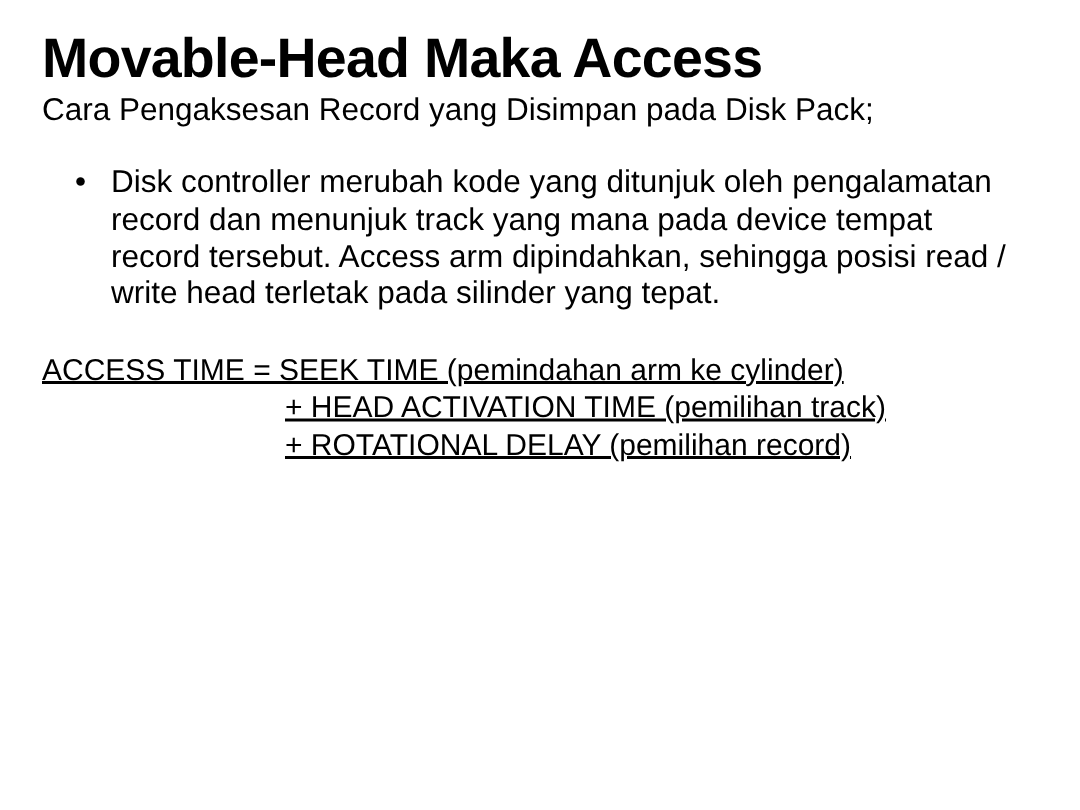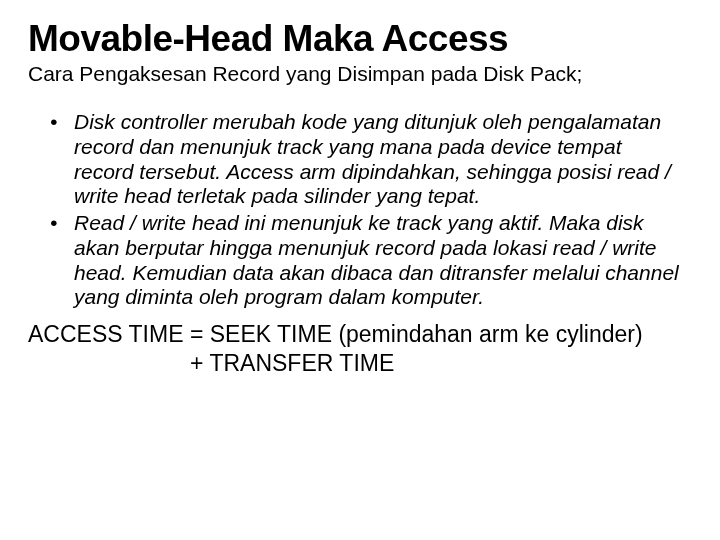--- a/index.html
+++ b/index.html
@@ -22,56 +22,56 @@
       letter-spacing: -0.5px;
     }
     .subtitle {
       font-size: 21px;
       margin-bottom: 24px;
     }
     .bullets {
       list-style: none;
       margin-left: 18px;
       margin-right: 8px;
-      font-style: italic;
     }
     .bullets li {
       position: relative;
       padding-left: 28px;
       font-size: 21px;
       line-height: 1.18;
       margin-bottom: 2px;
     }
     .bullets li::before {
       content: "•";
       position: absolute;
       left: 4px;
       top: 0;
       font-size: 21px;
     }
     .formula-block {
-      margin-top: 10px;
-      font-size: 23px;
+      margin-top: 26px;
+      font-size: 20px;
       line-height: 1.25;
+      text-decoration: underline;
     }
     .formula-line1 {
       display: block;
     }
     .formula-cont {
       display: block;
       padding-left: 162px;
     }
   </style>
 </head>
 <body>
 
 <h1 class="title">Movable-Head Maka Access</h1>
 <div class="subtitle">Cara Pengaksesan Record yang Disimpan pada Disk Pack;</div>
 
 <ul class="bullets">
   <li>Disk controller merubah kode yang ditunjuk oleh pengalamatan record dan menunjuk track yang mana pada device tempat record tersebut. Access arm dipindahkan, sehingga posisi read / write head terletak pada silinder yang tepat.</li>
-  <li>Read / write head ini menunjuk ke track yang aktif. Maka disk akan berputar hingga menunjuk record pada lokasi read / write head. Kemudian data akan dibaca dan ditransfer melalui channel yang diminta oleh program dalam komputer.</li>
 </ul>
 
 <div class="formula-block">
   <span class="formula-line1">ACCESS TIME  =  SEEK TIME (pemindahan arm ke cylinder)</span>
-  <span class="formula-cont">+  TRANSFER TIME</span>
+  <span class="formula-cont">+  HEAD ACTIVATION TIME (pemilihan track)</span>
+  <span class="formula-cont">+  ROTATIONAL DELAY (pemilihan record)</span>
 </div>
 
 </body></html>

